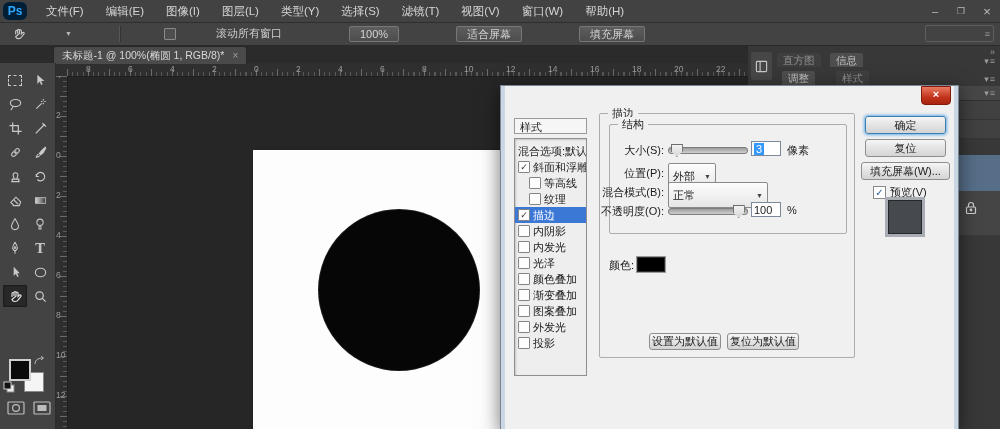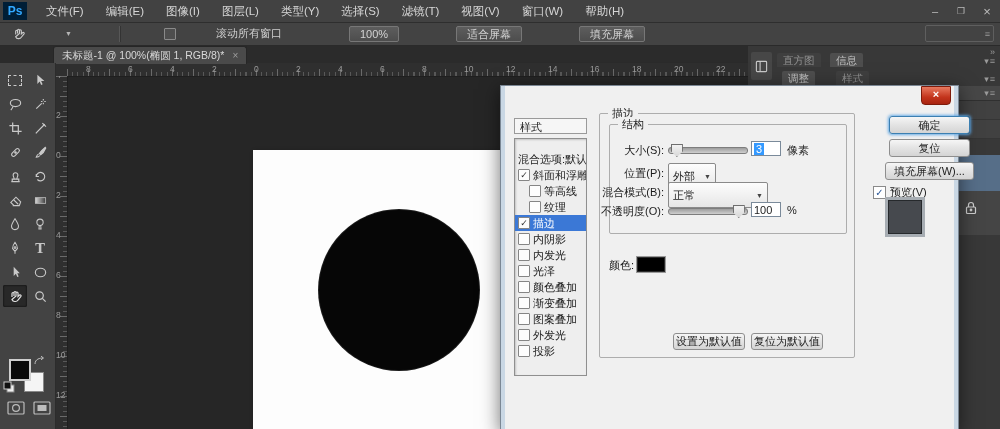--- a/index.html
+++ b/index.html
@@ -5,21 +5,21 @@
   html,body{margin:0;padding:0;background:#1e1e1e;}
   .stage{position:relative;width:1000px;height:429px;overflow:hidden;
          background:#282828;font-family:"Liberation Sans","DejaVu Sans",sans-serif;
          -webkit-user-select:none;user-select:none;}
   .abs{position:absolute;}
 
   
   .menubar{left:0;top:0;width:1000px;height:22px;background:#424242;border-bottom:1px solid #2e2e2e;
            display:flex;align-items:center;z-index:30;}
   .pslogo{width:24px;height:18px;margin:0 8px 0 3px;background:#001e36;color:#31a8ff;
-          font-weight:bold;font-size:12px;display:flex;align-items:center;justify-content:center;border-radius:0;}
+          font-weight:bold;font-size:12px;display:flex;align-items:center;justify-content:center;border-radius:6px;}
   .menu-item{color:#d6d6d6;font-size:11.5px;padding:0 11px;line-height:22px;cursor:default;}
   .winctl{position:absolute;right:6px;top:0;height:22px;display:flex;gap:12px;align-items:center;color:#bdbdbd;font-size:11px;}
   .winctl span{width:14px;text-align:center;}
 
   
   .optbar{left:0;top:22px;width:1000px;height:23px;background:#434343;border-bottom:1px solid #2a2a2a;
           display:flex;align-items:center;z-index:29;gap:35px;}
   .tool-preview{width:20px;height:16px;margin-left:8px;display:flex;align-items:center;justify-content:center;}
   .dd-arrow{color:#b5b5b5;font-size:7px;margin:0 4px 0 2px;}
   .vsep{width:1px;height:16px;background:#575757;border-right:1px solid #333;margin:0 8px;}
@@ -86,39 +86,39 @@
           background:linear-gradient(#6b7076,#4a4e53 55%,#3e4247);border-bottom:1px solid #2e3236;}
   .dtitle .txt{position:absolute;left:9px;top:4px;color:#f2f2f2;font-size:11.5px;}
   .dclose{position:absolute;left:420px;top:0;width:28px;height:17px;border-radius:0 0 4px 4px;
           background:linear-gradient(#e8795f,#c3341c 60%,#a82410);border:1px solid #7e1b0b;
           color:#fff;font-size:11px;line-height:15px;text-align:center;font-weight:bold;}
   .gbox{position:absolute;border:1px solid #adadad;border-radius:2px;}
   .glegend{position:absolute;top:-8px;left:8px;background:#f0f0f0;padding:0 4px;font-size:11px;color:#1c1c1c;white-space:nowrap;}
   .stylehdr{position:absolute;left:13px;top:32px;width:73px;height:16px;border:1px solid #9a9a9a;background:#f6f6f6;
             font-size:11px;line-height:16px;padding-left:5px;box-sizing:border-box;}
   .stylelist{position:absolute;left:13px;top:52px;width:73px;height:238px;border:1px solid #8f8f8f;background:#eeeeee;
-             box-shadow:inset 1px 1px 2px rgba(0,0,0,.18);overflow:hidden;box-sizing:border-box;padding-top:12px;}
+             box-shadow:inset 1px 1px 2px rgba(0,0,0,.18);overflow:hidden;box-sizing:border-box;padding-top:4px;}
   .sitem{height:16px;display:flex;align-items:center;font-size:11px;white-space:nowrap;padding-left:3px;}
   .sitem.ind{padding-left:14px;}
   .sitem.sel{background:#3b78d6;color:#fff;}
   .cb{width:10px;height:10px;background:#fdfdfd;border:1px solid #858585;border-radius:1px;margin-right:3px;
       display:inline-flex;align-items:center;justify-content:center;font-size:9px;color:#333;flex:none;}
   .sitem.sel .cb{color:#333;}
   .slbl{position:absolute;white-space:nowrap;font-size:11px;}
   .slider{position:absolute;height:5px;background:linear-gradient(#9d9d9d,#cfcfcf);border:1px solid #7d7d7d;border-radius:3px;width:78px;}
   .thumb{position:absolute;top:-4px;width:10px;height:11px;background:linear-gradient(#f2f2f2,#d8d8d8);border:1px solid #6e6e6e;
          clip-path:polygon(0 0,100% 0,100% 55%,50% 100%,0 55%);}
   .nbox{position:absolute;width:30px;height:15px;background:#fff;border:1px solid #7a8a9a;font-size:11px;
         display:flex;align-items:center;padding-left:2px;box-sizing:border-box;}
   .nbox .hl{background:#3399ff;color:#fff;padding:0 2px;}
   .combo{position:absolute;height:17px;background:linear-gradient(#fdfdfd,#e6e6e6);border:1px solid #8a8a8a;border-radius:2px;
          display:flex;align-items:center;font-size:11px;padding:12px 4px;box-sizing:border-box;}
   .combo .car{margin-left:auto;font-size:7px;color:#444;padding-left:6px;}
   .w7btn{position:absolute;background:linear-gradient(#f6f6f6,#e5e5e5 45%,#d4d4d4);border:1px solid #8e8e8e;border-radius:3px;
-         font-size:11px;display:flex;align-items:center;justify-content:center;color:#1c1c1c;box-sizing:border-box;margin-left:24px;}
+         font-size:11px;display:flex;align-items:center;justify-content:center;color:#1c1c1c;box-sizing:border-box;}
   .w7btn.def{border-color:#3c7fb1;box-shadow:0 0 3px 1px rgba(90,165,230,.9);}
   .pcbx{width:11px;height:11px;background:#fff;border:1px solid #8a8a8a;display:inline-flex;align-items:center;justify-content:center;
         font-size:10px;color:#2b5797;margin-right:4px;flex:none;}
   .prevrow{position:absolute;display:flex;align-items:center;font-size:11px;}
   .prevswatch{position:absolute;left:387px;top:114px;width:32px;height:32px;background:#46494e;
               border:1px solid #26292c;box-shadow:0 0 0 3px #a7adb3;}
   .colorswatch{position:absolute;width:26px;height:13px;border:1px solid #2a2a2a;box-shadow:0 0 0 1px #9a9a9a;}
 </style>
 </head>
 <body>

